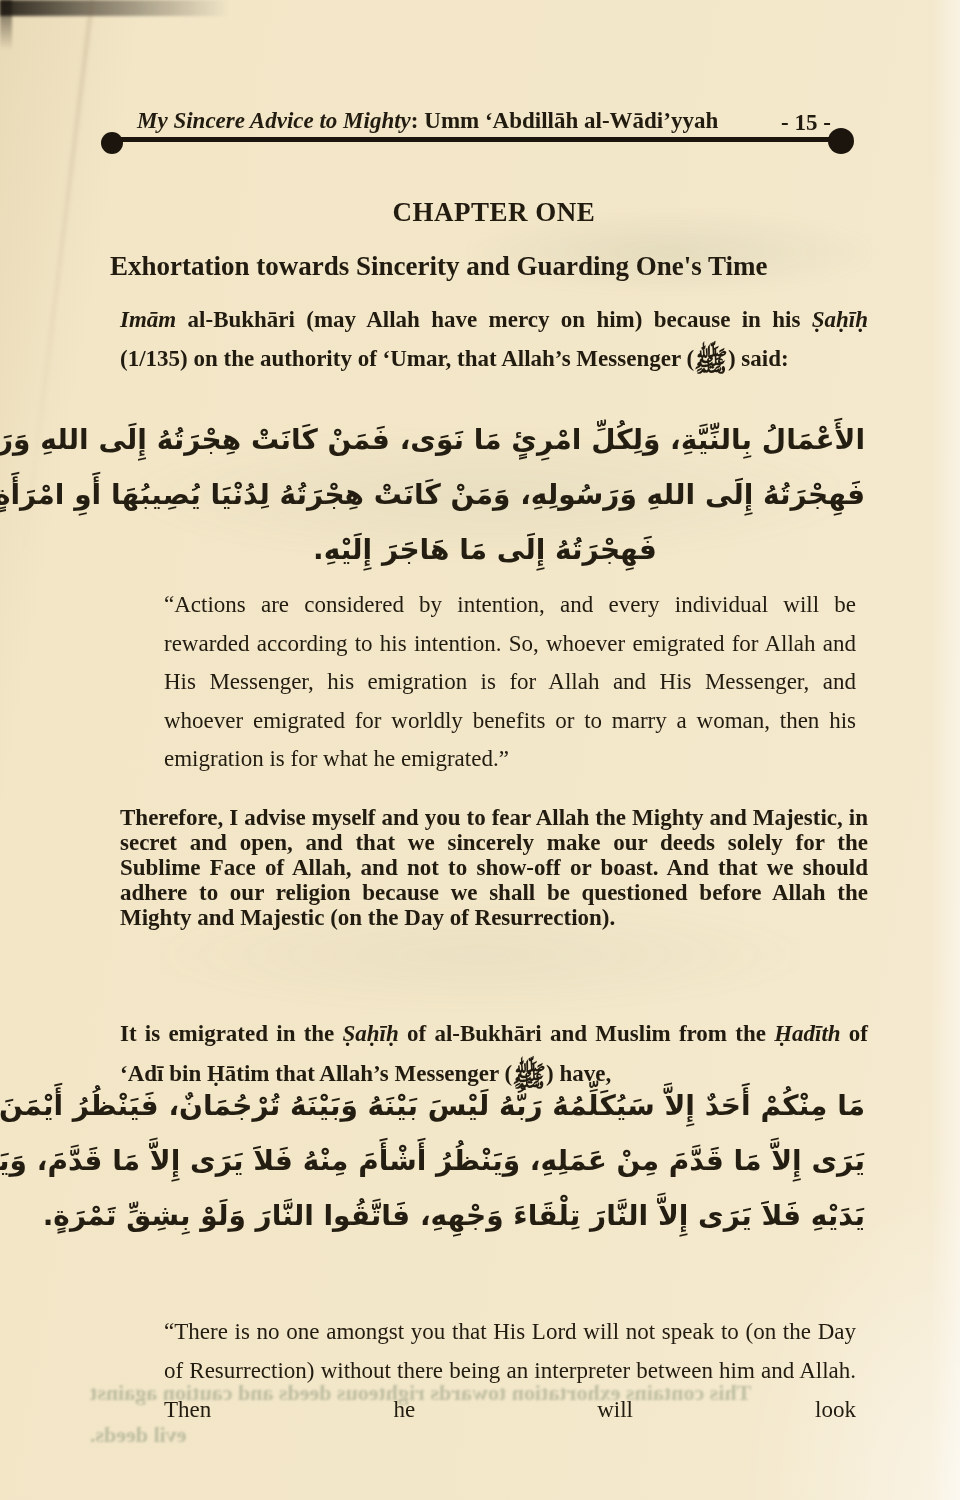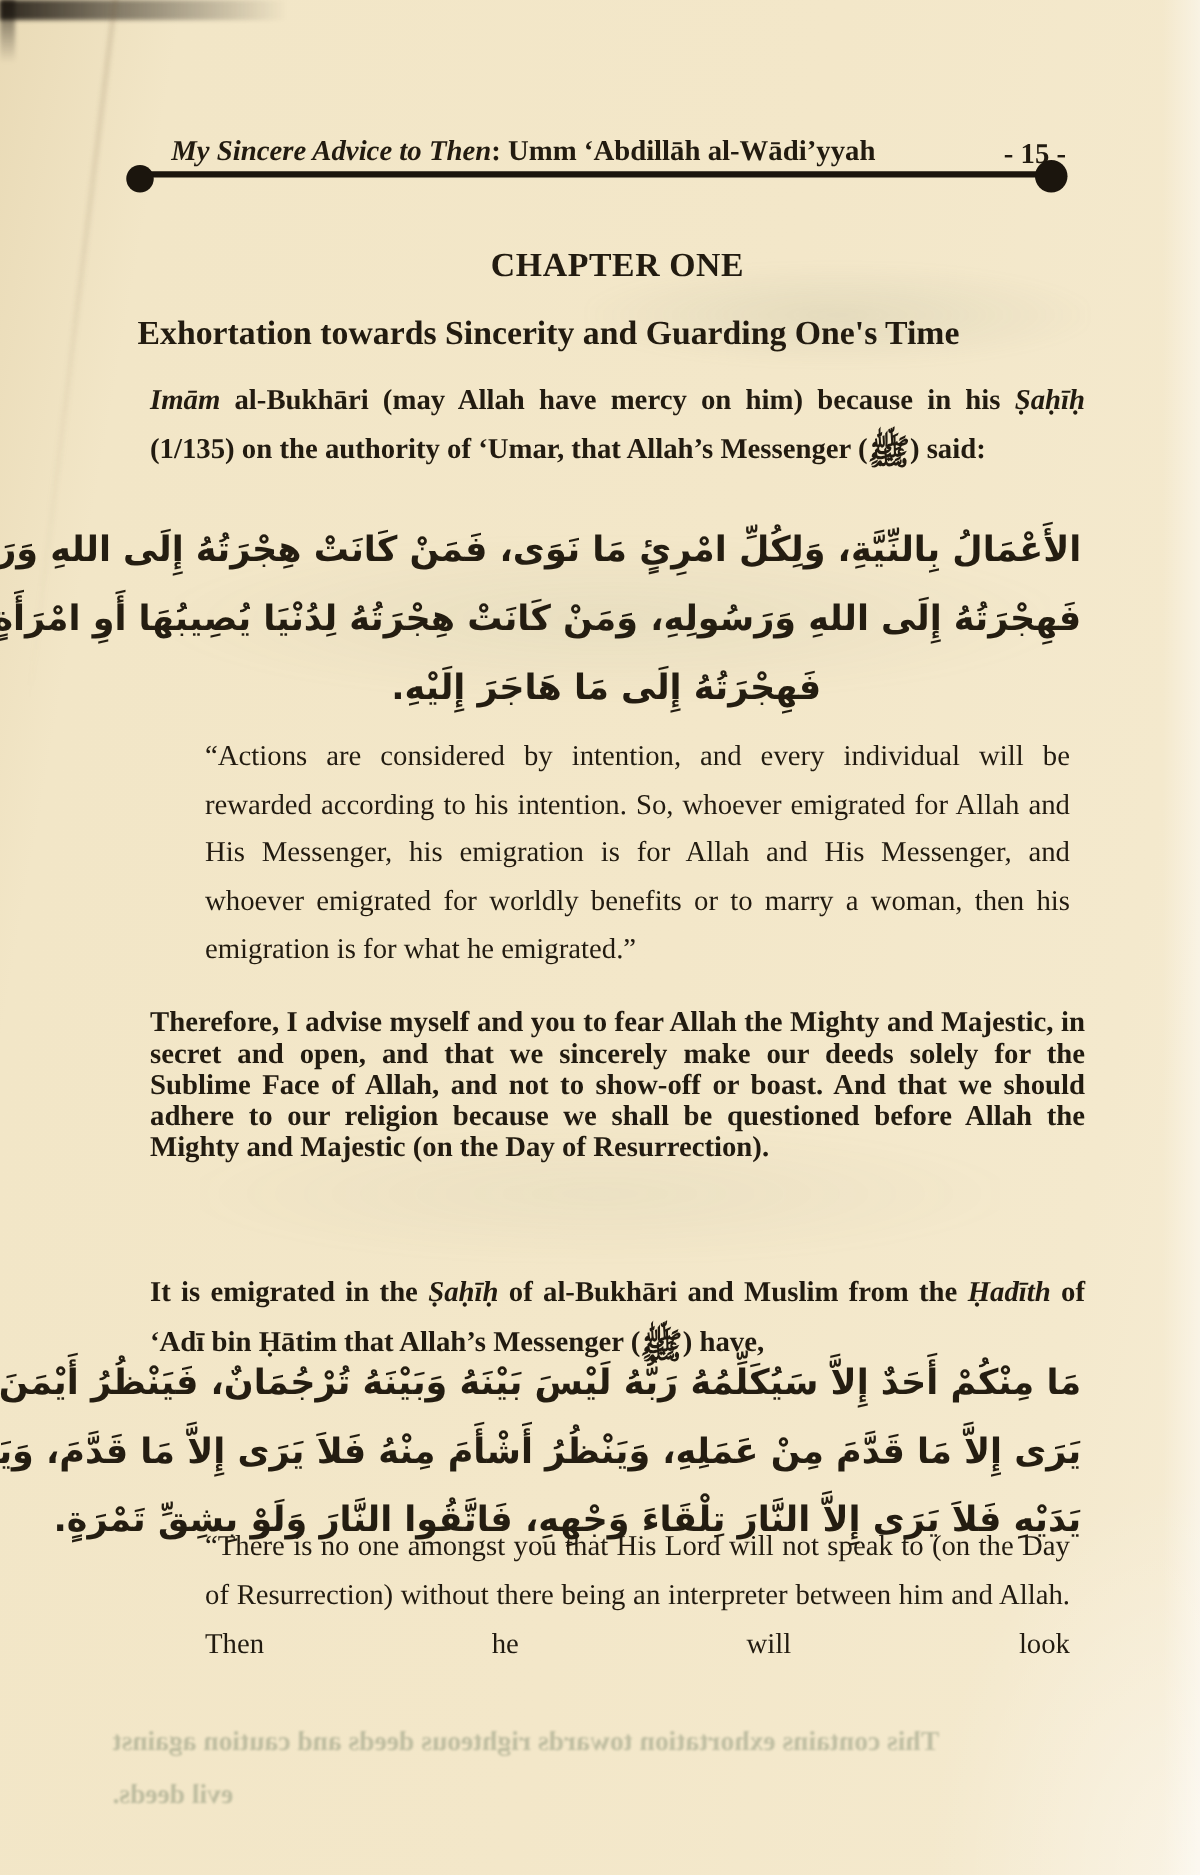--- a/index.html
+++ b/index.html
@@ -45,21 +45,21 @@
     background:radial-gradient(ellipse at center, rgba(125,135,105,.08), rgba(125,135,105,0) 75%);}
   .ghost3{top:900px;left:160px;width:640px;height:110px;
     background:radial-gradient(ellipse at center, rgba(125,135,105,.06), rgba(125,135,105,0) 75%);}
   
   .header-text{
     position:absolute;top:108px;left:137px;
     font-size:23px;font-weight:bold;white-space:nowrap;
   }
   .ht-italic{font-style:italic;}
   .page-number{
-    position:absolute;top:110px;left:789px;width:78px;
+    position:absolute;top:110px;left:767px;width:78px;
     font-size:23px;font-weight:bold;text-align:center;
   }
   .header-rule{position:absolute;top:137px;left:113px;width:727px;height:5px;background:#1b150d;}
   .dot{position:absolute;border-radius:50%;background:#1b150d;}
   .dot-left{width:22px;height:22px;left:-12px;top:-5px;}
   .dot-right{width:26px;height:26px;right:-14px;top:-9px;}
   
   .chapter-heading{
     position:absolute;top:197px;left:120px;width:748px;
     font-size:27px;font-weight:bold;text-align:center;letter-spacing:.5px;
@@ -75,21 +75,21 @@
   }
   .quote{
     position:absolute;left:164px;width:692px;margin:0;
     font-size:23px;font-weight:normal;line-height:38.5px;text-align:justify;
   }
   .justify-last{text-align-last:justify;}
   .p-intro{top:300px;}
   .p-advice{top:805px;line-height:25px;}
   .p-hadith2{top:1014px;line-height:40px;}
   .q1{top:586px;}
-  .q2{top:1217px;line-height:39px;}
+  .q2{top:1312px;line-height:39px;}
   
   .arabic-block{position:absolute;left:105px;width:760px;direction:rtl;}
   .ar1{top:412px;}
   .ar2{top:1078px;}
   .arabic-line{
     font-family:"DejaVu Sans",sans-serif;font-weight:bold;
     font-size:28px;line-height:55px;height:55px;text-align:center;
     white-space:nowrap;color:#241d11;
   }
   .pbuh{font-family:"DejaVu Sans",sans-serif;font-size:28px;line-height:0;vertical-align:-5px;}
@@ -109,21 +109,21 @@
 
   <div class="scan-edge-top"></div>
   <div class="scan-edge-corner"></div>
   <div class="crease"></div>
   <div class="ghost ghost1"></div>
   <div class="ghost ghost2"></div>
   <div class="ghost ghost3"></div>
   <div class="right-edge"></div>
   <div class="corner-light"></div>
 
-  <div class="header-text"><span class="ht-italic">My Sincere Advice to Then</span><span>: </span><span>Umm ‘Abdillāh al-Wādi’yyah</span></div>
+  <div class="header-text"><span class="ht-italic">My Sincere Advice to Mighty</span><span>: </span><span>Umm ‘Abdillāh al-Wādi’yyah</span></div>
   <div class="page-number">- 15 -</div>
   <div class="header-rule">
     <span class="dot dot-left"></span>
     <span class="dot dot-right"></span>
   </div>
 
   <div class="chapter-heading">CHAPTER ONE</div>
   <div class="chapter-subtitle">Exhortation towards Sincerity and Guarding One's Time</div>
 
   <p class="body-text p-intro"><i>Imām</i><span> al-Bukhāri (may Allah have mercy on him) because in his </span><i>Ṣaḥīḥ</i><span> (1/135) on the authority of ‘Umar, that Allah’s Messenger (</span><span class="pbuh">ﷺ</span><span>) said:</span></p>

